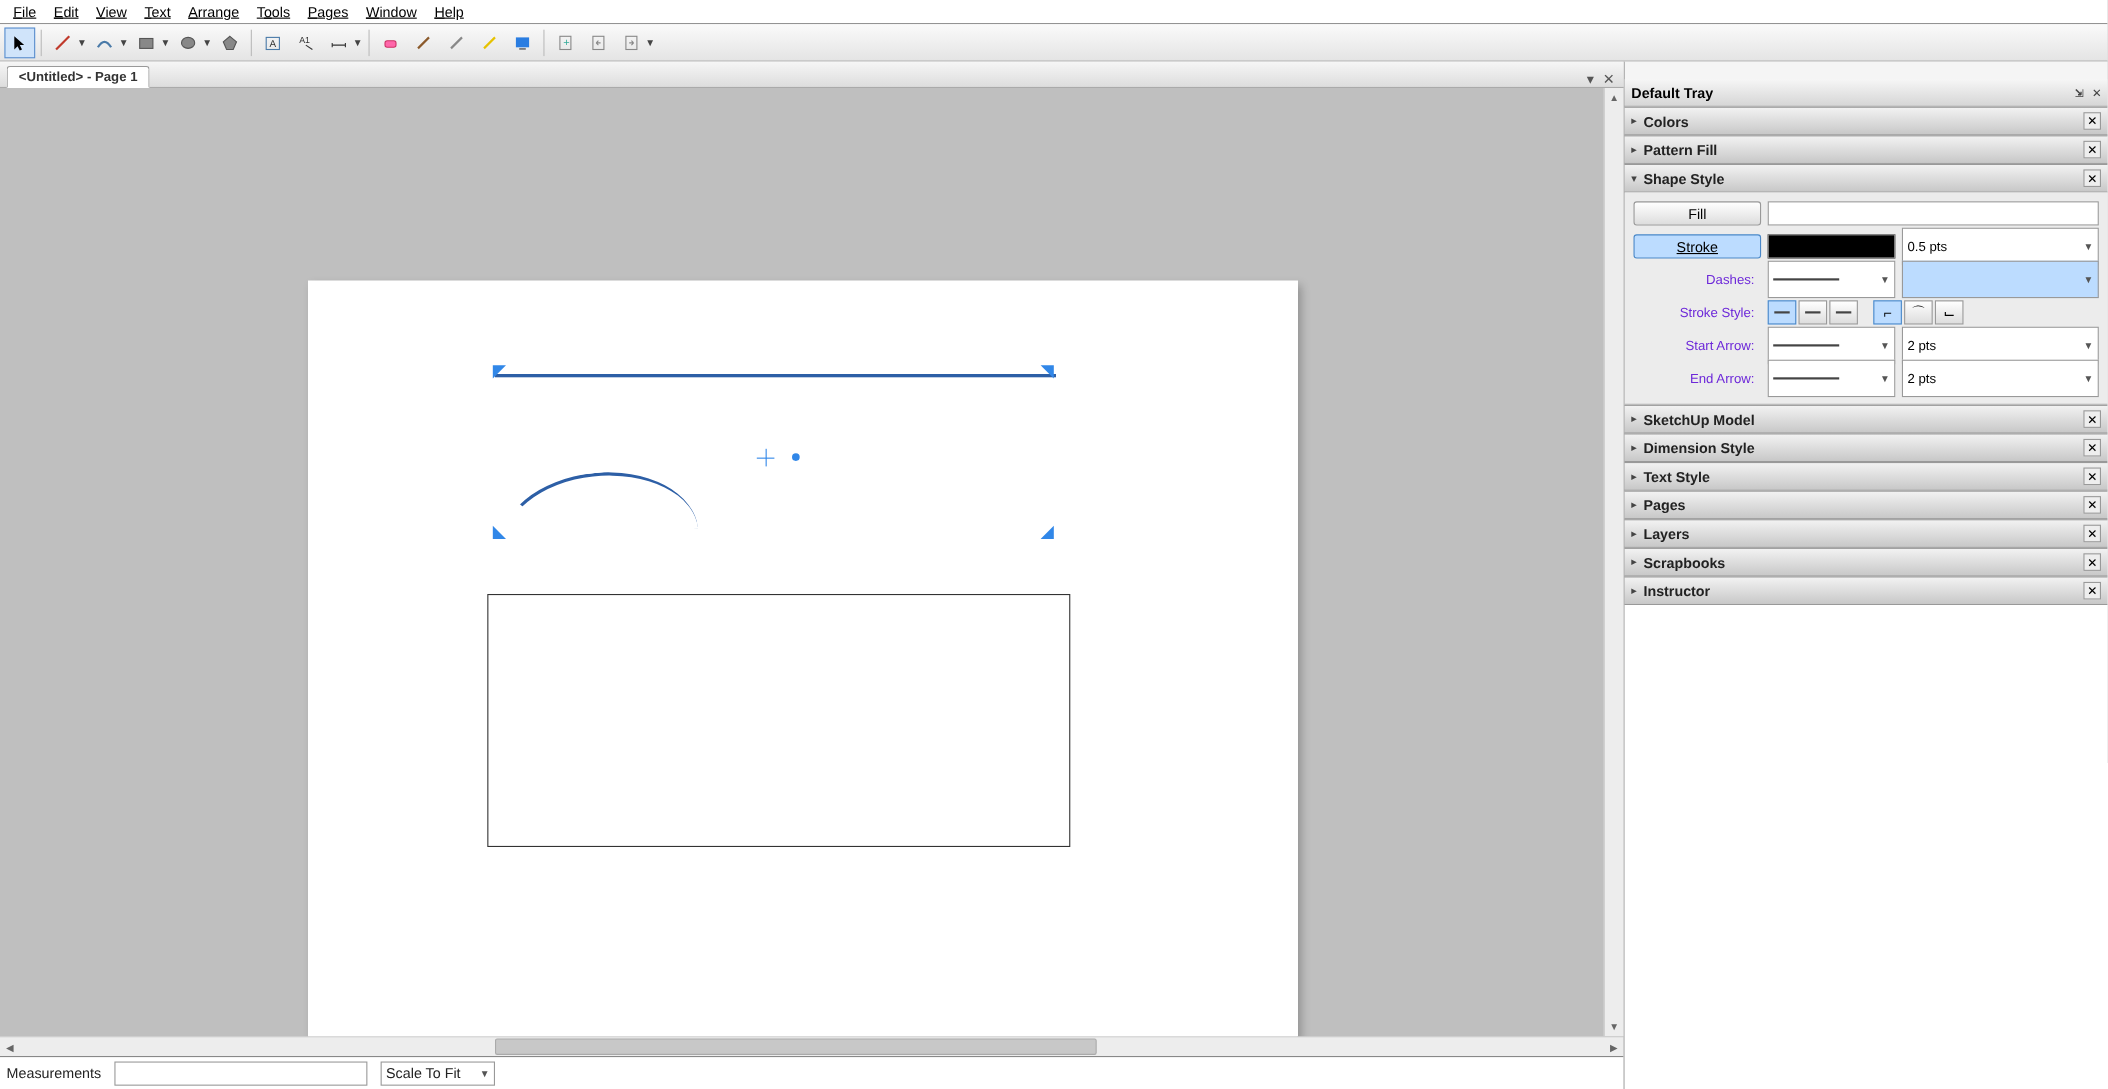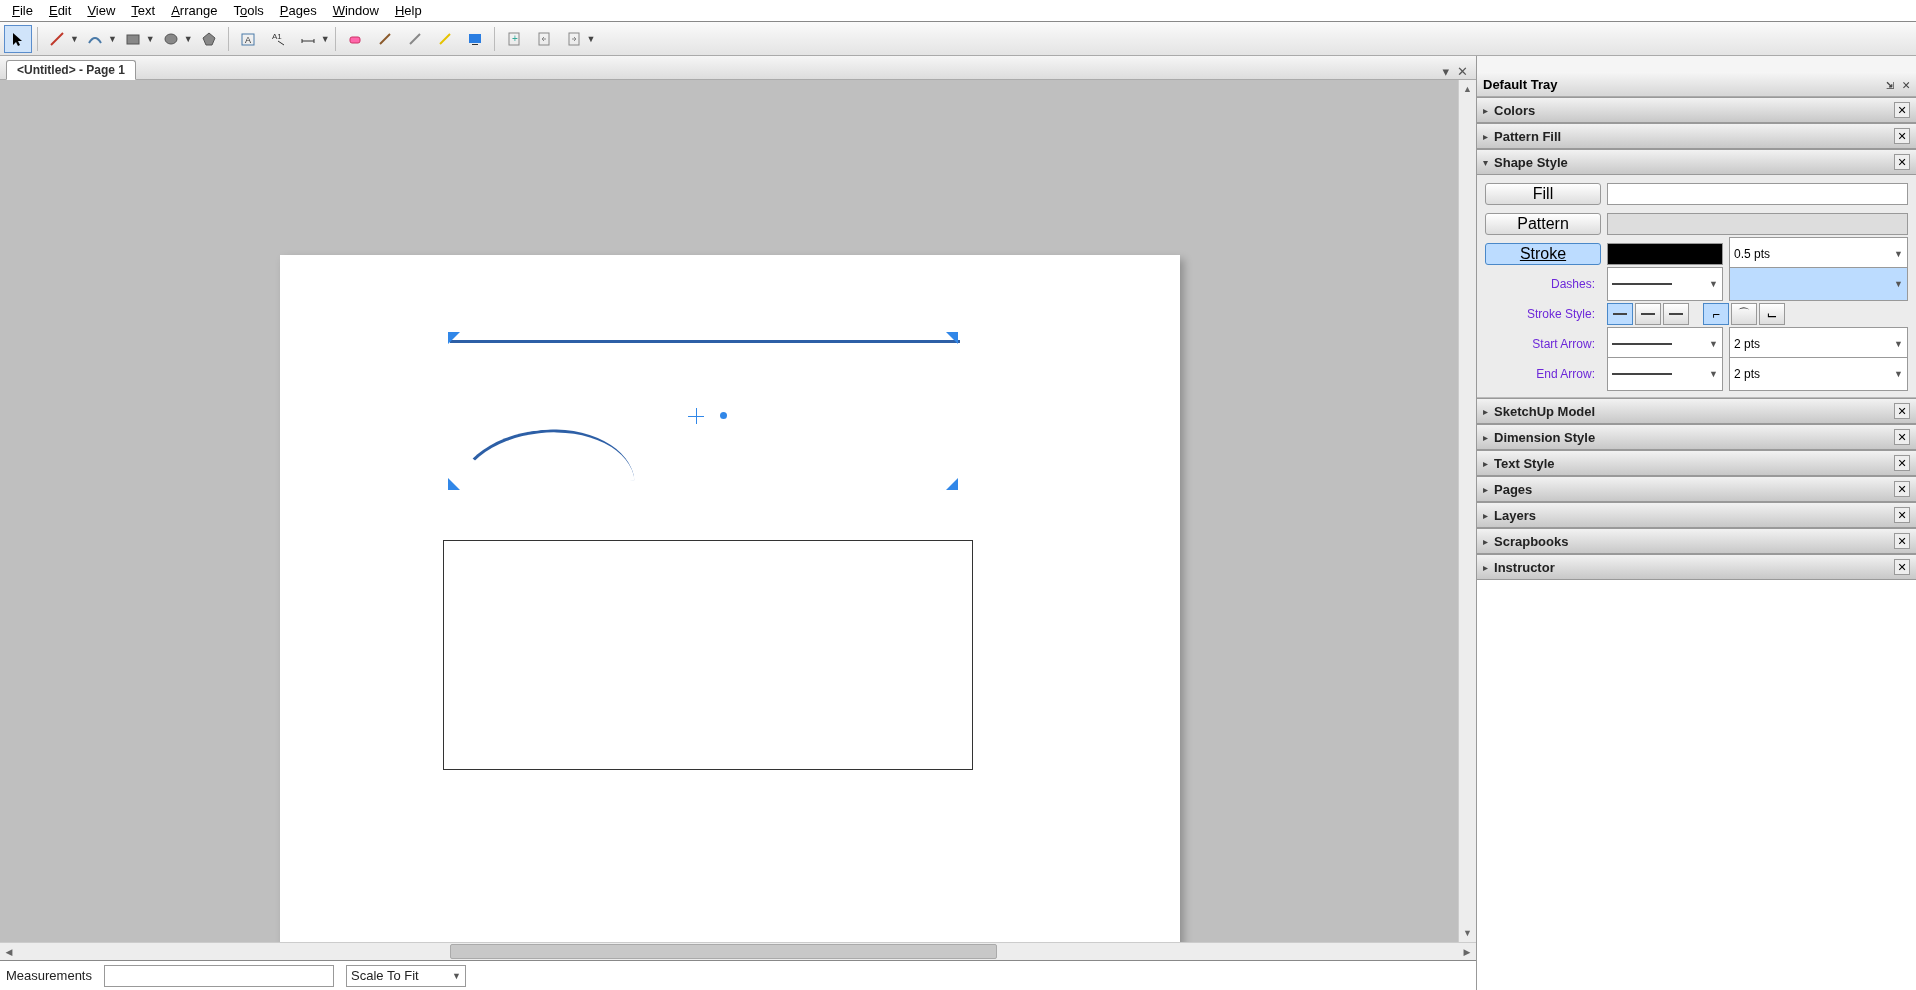--- a/index.html
+++ b/index.html
@@ -1,18 +1,18 @@
 <!DOCTYPE html>
 <html><head>
 <meta charset="utf-8">
 <style>
 * { box-sizing: border-box; margin: 0; padding: 0; font-family: Arial, Helvetica, sans-serif; }
 body { width: 1916px; height: 990px; background: #f0f0f0; display: flex; flex-direction: column; font-size: 13px; color: #000; overflow: hidden; }
 .menubar { height: 22px; background: #fff; border-bottom: 1px solid #888; display: flex; align-items: center; padding: 0 4px; }
-.menubar .item { padding: 2px 8px; cursor: pointer; }
+.menubar .item { padding: 2px 8px; cursor: pointer; text-decoration: underline; }
 .menubar .item .ul { text-decoration: underline; }
 .toolbar { height: 34px; background: linear-gradient(#fafafa,#e4e4e4); border-bottom: 1px solid #aaa; display: flex; align-items: center; padding: 2px 4px; gap: 2px; }
 .tool-btn { width: 28px; height: 28px; display: flex; align-items: center; justify-content: center; border: 1px solid transparent; cursor: pointer; }
 .tool-btn.active { border-color: #5a8dcc; background: #d0e4fa; }
 .tool-sep { width: 1px; height: 24px; background: #bbb; margin: 0 3px; }
 .small-drop { font-size: 9px; color: #444; margin-left: -3px; cursor: pointer; }
 
 .body-row { flex: 1; display: flex; min-height: 0; }
 
 .canvas-col { display: flex; flex-direction: column; flex: 1; min-width: 0; }
@@ -49,36 +49,36 @@
 .tray-title .title-ctrl { margin-left: auto; display: flex; gap: 8px; color: #444; }
 .tray-title .title-ctrl span { cursor: pointer; font-family: monospace; }
 
 .panel-hdr { height: 26px; background: linear-gradient(#f2f2f2,#c8c8c8); border: 1px solid #999; border-left: none; border-right: none; display: flex; align-items: center; padding: 0 6px; cursor: pointer; }
 .panel-hdr .caret { font-size: 10px; margin-right: 6px; color: #444; }
 .panel-hdr .label { font-weight: bold; color: #222; }
 .panel-hdr .close { margin-left: auto; width: 16px; height: 16px; display: flex; align-items: center; justify-content: center; border: 1px solid #999; background: #eee; font-size: 11px; cursor: pointer; }
 
 .panel-body { background: #ececec; padding: 6px 8px; border-bottom: 1px solid #bbb; }
 .prop-row { display: flex; align-items: center; gap: 6px; margin-bottom: 4px; height: 26px; }
-.btn-label { width: 116px; height: 22px; background: linear-gradient(#fff,#ddd); border: 1px solid #999; border-radius: 3px; display: flex; align-items: center; justify-content: center; font-size: 16px; cursor: pointer; }
+.btn-label { width: 116px; height: 22px; background: linear-gradient(#fff,#ddd); border: 1px solid #999; border-radius: 3px; display: flex; align-items: center; justify-content: center; font-size: 13px; cursor: pointer; }
 .btn-label.active { background: #bcdcff; border-color: #4a88c8; text-decoration: underline; }
 .swatch { flex: 1; height: 22px; border: 1px solid #999; background: #fff; }
 .swatch.grey { background: #ddd; }
 .swatch.black { background: #000; width: 116px; flex: none; }
 .select { height: 34px; border: 1px solid #999; background: #fff; display: flex; align-items: center; justify-content: space-between; padding: 0 4px; font-size: 12px; cursor: pointer; }
 .sel-caret { font-size: 9px; color: #555; }
 .lbl { width: 116px; text-align: right; padding-right: 6px; font-size: 12px; color: #6d28d9; }
 .style-btns { display: flex; gap: 2px; }
 .sb { width: 26px; height: 22px; border: 1px solid #999; background: linear-gradient(#fff,#ddd); cursor: pointer; display: flex; align-items: center; justify-content: center; }
 .sb.active { background: #bcdcff; border-color: #4a88c8; }
 .mini-line { width: 14px; height: 2px; background: #444; }
 
 .statusbar { height: 30px; background: #fff; border-top: 1px solid #888; display: flex; align-items: center; padding: 0 6px; gap: 12px; font-size: 13px; color: #222; }
 .status-input { width: 230px; height: 22px; border: 1px solid #999; background: #fff; }
-.status-select { width: 120px; height: 22px; border: 1px solid #999; background: #fff; display: flex; align-items: center; justify-content: space-between; padding: 0 4px; cursor: pointer; }
+.status-select { width: 104px; height: 22px; border: 1px solid #999; background: #fff; display: flex; align-items: center; justify-content: space-between; padding: 0 4px; cursor: pointer; }
 
 .tray-footer { flex: 1; background: #fff; }
 </style>
 </head>
 <body>
 
 <div class="menubar">
   <div class="item"><span class="ul">F</span>ile</div>
   <div class="item"><span class="ul">E</span>dit</div>
   <div class="item"><span class="ul">V</span>iew</div>
@@ -265,24 +265,20 @@
       <span class="caret">▾</span>
       <span class="label">Shape Style</span>
       <span class="close">✕</span>
     </div>
     <div class="panel-body">
       <div class="prop-row">
         <div class="btn-label">Fill</div>
         <div class="swatch"></div>
       </div>
       <div class="prop-row">
-        <div class="btn-label">Pattern</div>
-        <div class="swatch grey"></div>
-      </div>
-      <div class="prop-row">
         <div class="btn-label active">Stroke</div>
         <div class="swatch black"></div>
         <div class="select" style="flex:1">
           <span>0.5 pts</span>
           <span class="sel-caret">▼</span>
         </div>
       </div>
       <div class="prop-row">
         <div class="lbl">Dashes:</div>
         <div class="select" style="width:116px">

